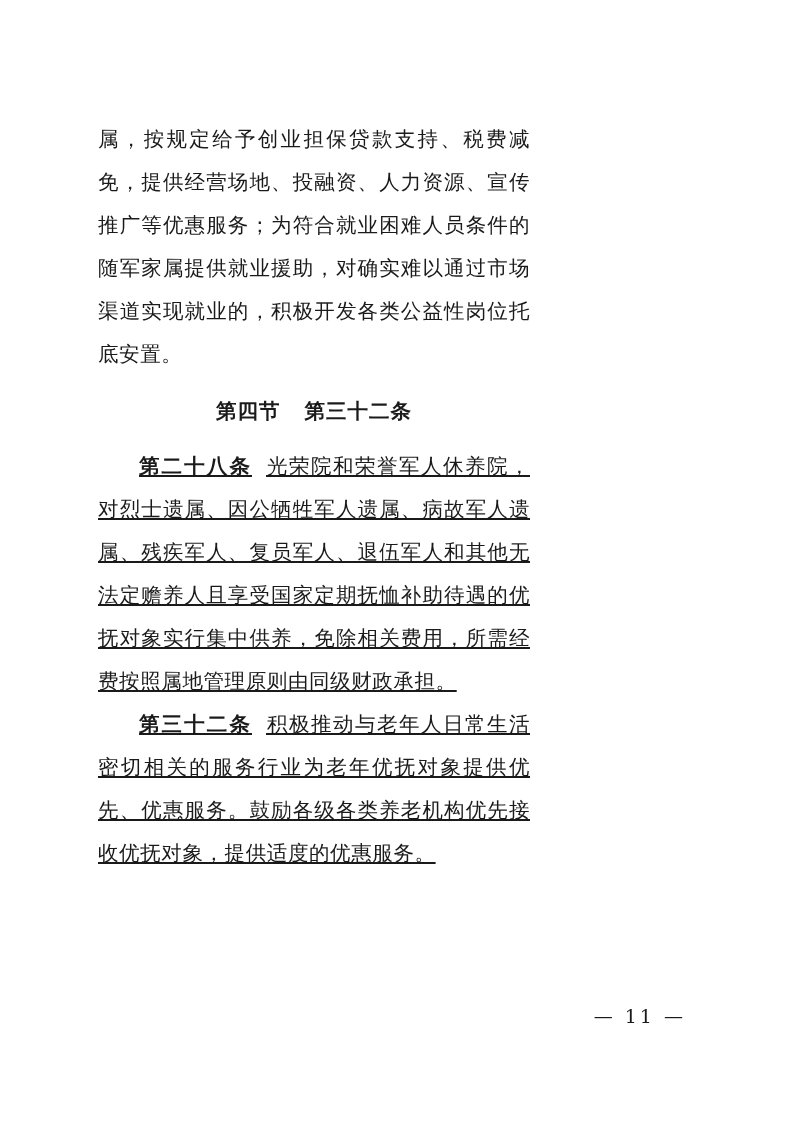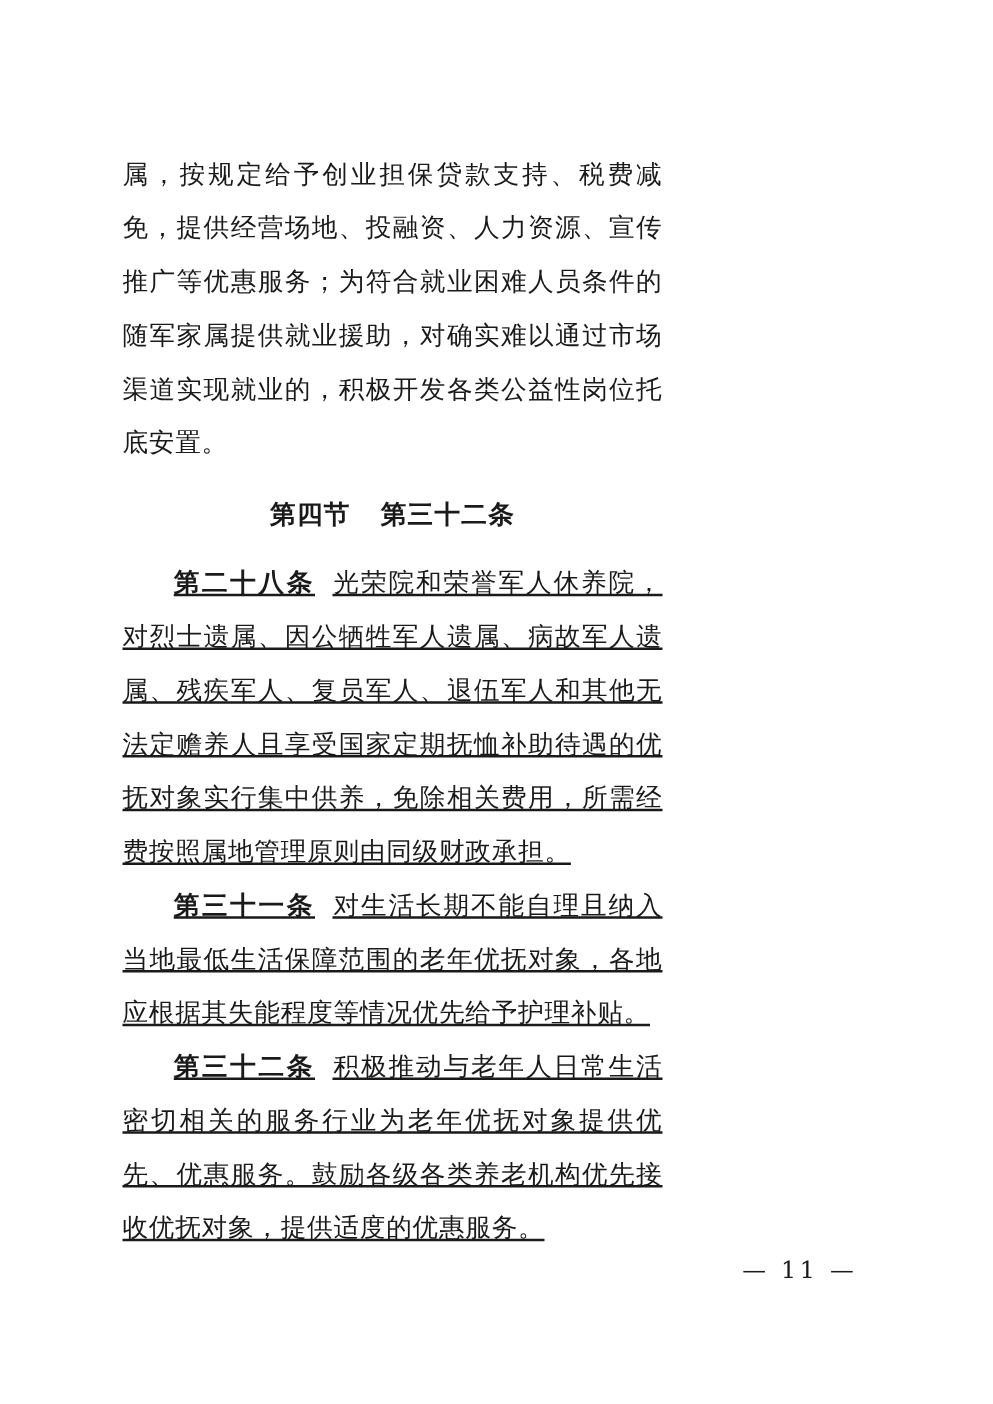--- a/index.html
+++ b/index.html
@@ -82,23 +82,20 @@
   <div class="section-title">
     <span>第四节</span><span class="gap"></span><span>第三十二条</span>
   </div>
 
   <p class="para indent block">
     <span class="art-label">第二十八条</span><span class="art-gap"></span><span>光荣院和荣誉军人休养院，对烈士遗属、因公牺牲军人遗属、病故军人遗属、残疾军人、复员军人、退伍军人和其他无法定赡养人且享受国家定期抚恤补助待遇的优抚对象实行集中供养，免除相关费用，所需经费按照属地管理原则由同级财政承担。</span>
   </p>
 
 
 
-  <p class="para indent block">
-    <span class="art-label">第三十一条</span><span class="art-gap"></span><span>对生活长期不能自理且纳入当地最低生活保障范围的老年优抚对象，各地应根据其失能程度等情况优先给予护理补贴。</span>
-  </p>
 
   <p class="para indent block">
     <span class="art-label">第三十二条</span><span class="art-gap"></span><span>积极推动与老年人日常生活密切相关的服务行业为老年优抚对象提供优先、优惠服务。鼓励各级各类养老机构优先接收优抚对象，提供适度的优惠服务。</span>
   </p>
 
 </div>
 
 <div class="pagenum">— 11 —</div>
 
 </body></html>

